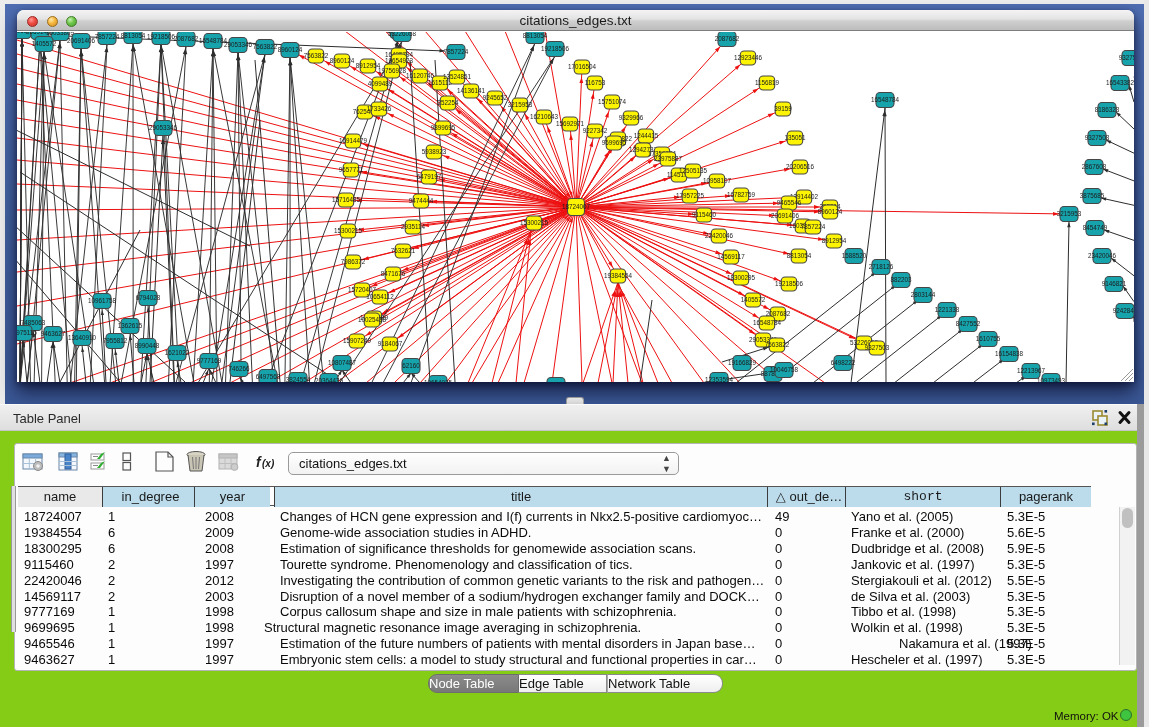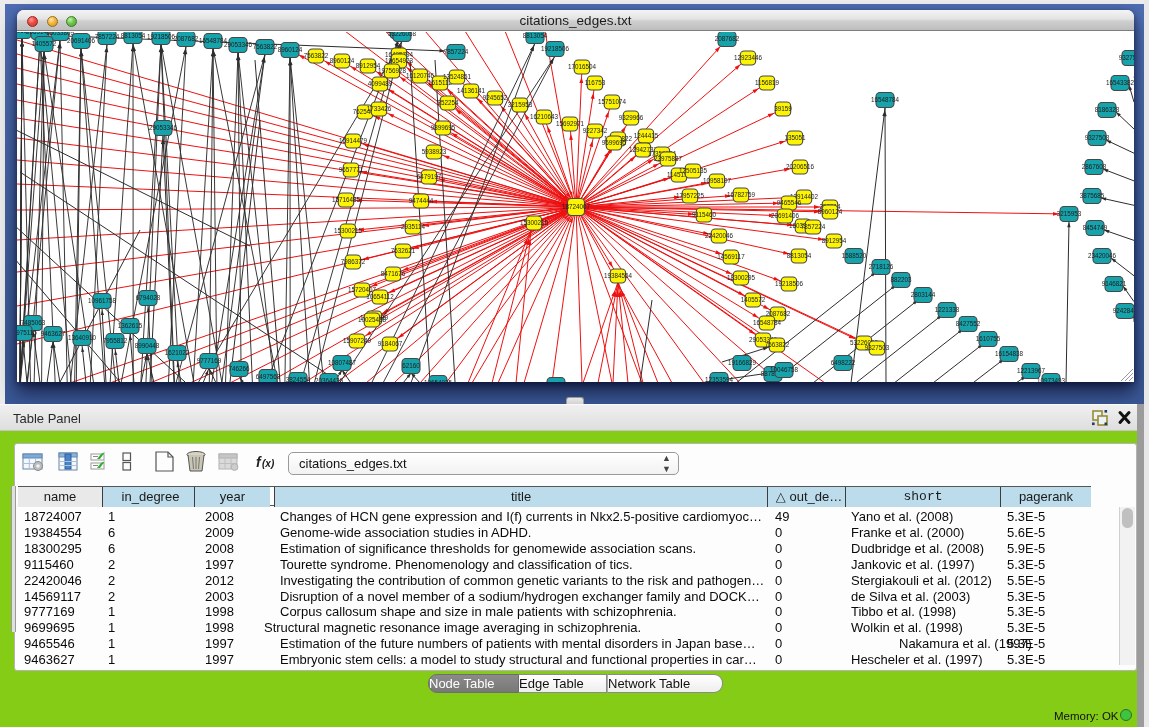--- a/index.html
+++ b/index.html
@@ -900,21 +900,21 @@
     <div class="hcell" style="left:749px; width:78px; text-align:center; padding-left:5px;">△ out_de…</div>
     <div class="hcell" style="left:827px; width:155px;font-family:Liberation Mono, monospace;">short</div>
     <div class="hcell" style="left:982px; width:91px;">pagerank</div>
   </div>
   <div class="trow" style="top:105.0px">
 <span style="left:24px">18724007</span>
       <span style="left:108px">1</span>
 <span style="left:205px">2008</span>
       <span style="left:280px">Changes of HCN gene expression and I(f) currents in Nkx2.5-positive cardiomyoc…</span>
 <span style="left:775px">49</span>
-      <span style="left:851px">Yano et al. (2008)</span>
+      <span style="left:851px">Yano et al. (2005)</span>
 <span style="left:1007px">5.3E-5</span>
     </div>
 <div class="trow" style="top:120.9px">
 <span style="left:24px">19384554</span>
       <span style="left:108px">6</span>
 <span style="left:205px">2009</span>
       <span style="left:280px">Genome-wide association studies in ADHD.</span>
 <span style="left:775px">0</span>
       <span style="left:851px">Franke et al. (2000)</span>
 <span style="left:1007px">5.6E-5</span>

